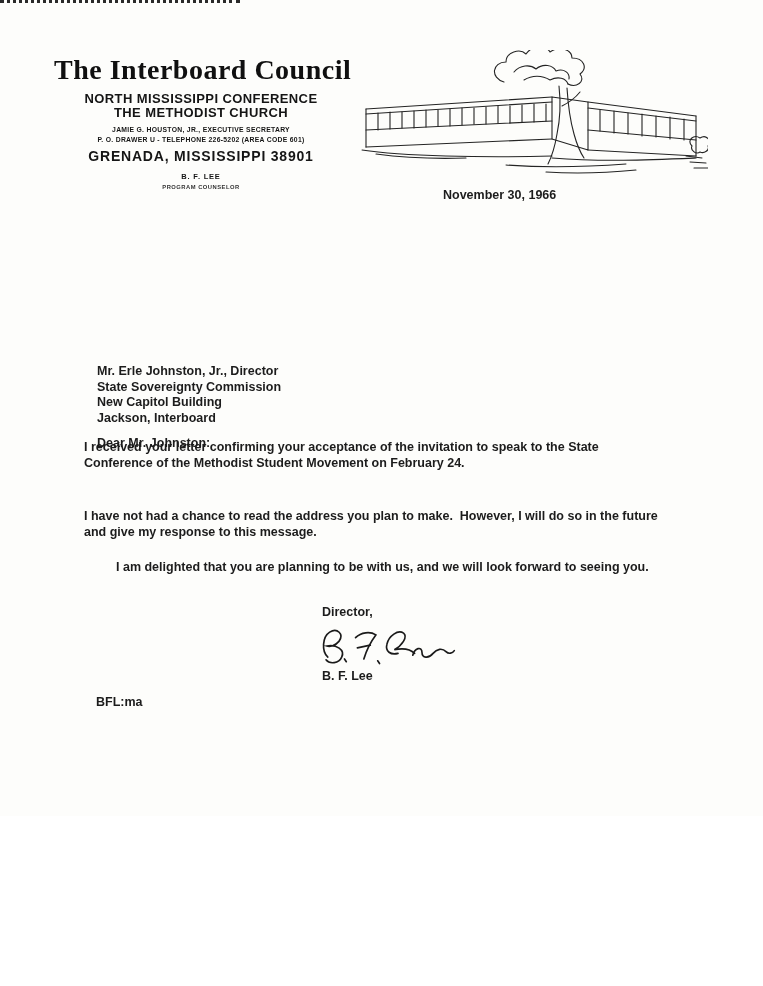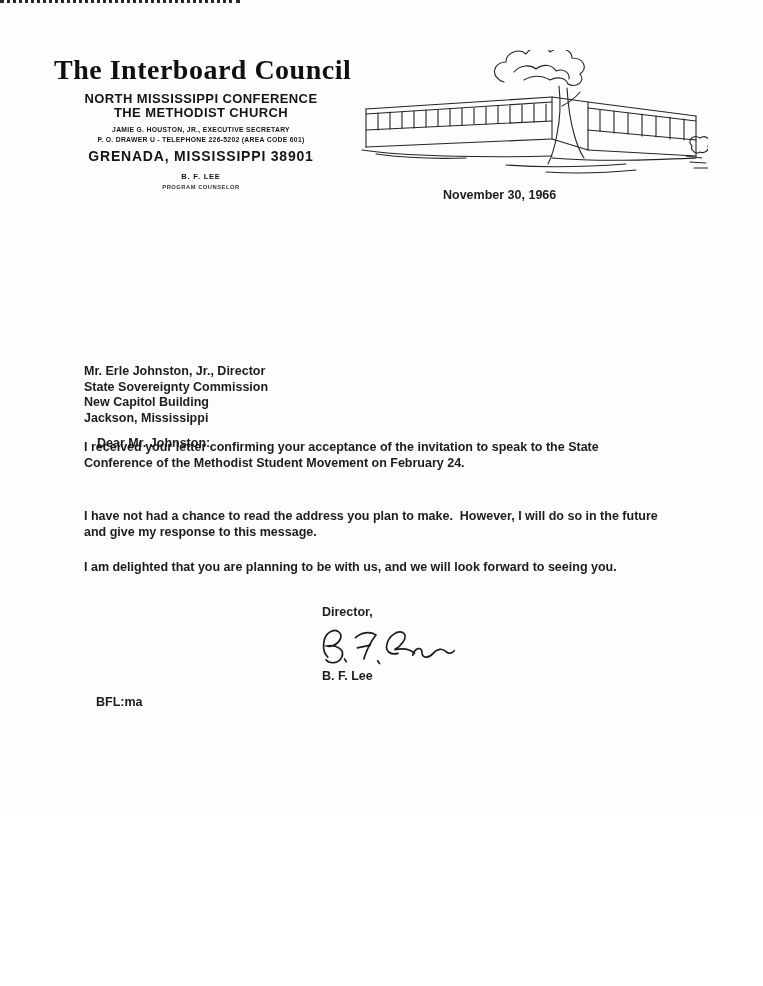--- a/index.html
+++ b/index.html
@@ -40,26 +40,26 @@
   .building {
     position:absolute; left:356px; top:50px;
   }
   
   .tw {
     font-family:Liberation Sans, sans-serif;
     font-weight:700; font-size:12.5px; line-height:15.5px;
     color:#1c1c1c; white-space:pre-wrap;
   }
   .date { position:absolute; left:443px; top:188px; }
-  .recipient { position:absolute; left:84px; top:364px; }
+  .recipient { position:absolute; left:97px; top:364px; }
   .salutation { position:absolute; left:97px; top:436px; }
   .para { position:absolute; left:84px; width:584px; }
   .para-1 { top:440px; }
   .para-2 { top:509px; }
-  .para-3 { top:560px; }
+  .para-3 { top:560px;margin-left:32px; }
   .closing { position:absolute; left:322px; top:605px; }
   .signature { position:absolute; left:316px; top:622px; }
   .typed-name { position:absolute; left:322px; top:669px; }
   .reference { position:absolute; left:96px; top:695px; }
 </style>
 </head>
 <body>
 
 <div class="page">
 
@@ -115,21 +115,21 @@
       <path d="M336 96 c-6 -6 2 -12 8 -8 c6 -4 12 2 8 8 c2 4 -4 8 -8 6 c-4 3 -10 -2 -8 -6"></path>
     </g>
   </svg>
 
   <div class="tw date">November 30, 1966</div>
 
   <div class="recipient">
     <div class="tw">Mr. Erle Johnston, Jr., Director</div>
     <div class="tw">State Sovereignty Commission</div>
     <div class="tw">New Capitol Building</div>
-    <div class="tw">Jackson, Mississippi</div>
+    <div class="tw">Jackson, Interboard</div>
   </div>
 
   <div class="tw salutation">Dear Mr. Johnston:</div>
 
   <div class="tw para para-1">I received your letter confirming your acceptance of the invitation to speak to the State Conference of the Methodist Student Movement on February 24.</div>
   <div class="tw para para-2">I have not had a chance to read the address you plan to make.  However, I will do so in the future and give my response to this message.</div>
   <div class="tw para para-3">I am delighted that you are planning to be with us, and we will look forward to seeing you.</div>
 
   <div class="tw closing">Director,</div>
 

